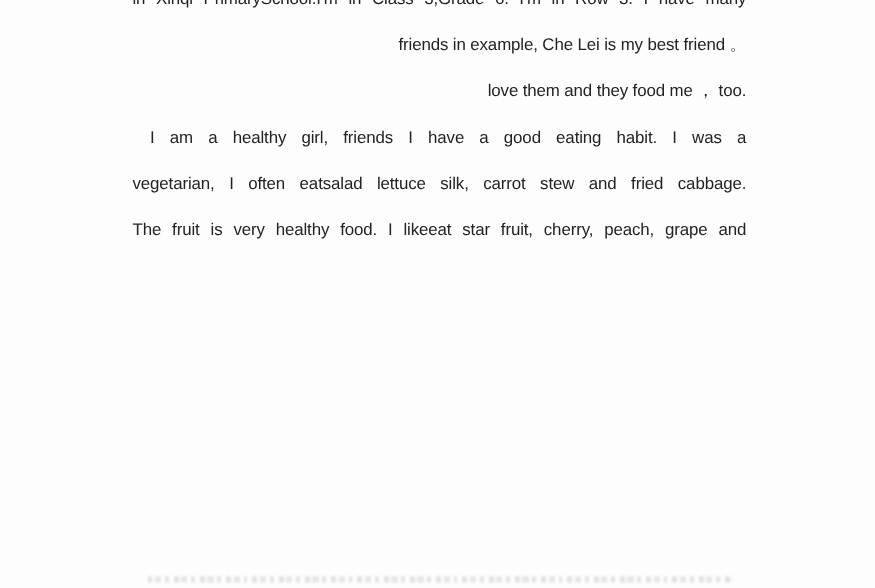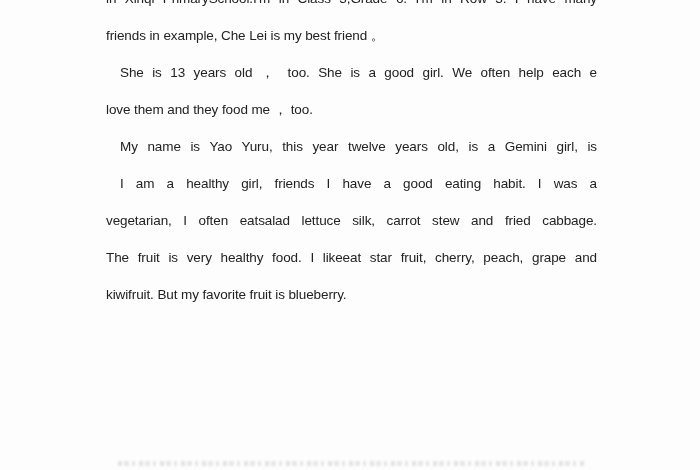--- a/index.html
+++ b/index.html
@@ -27,20 +27,21 @@
     color: #222222;
     font-size: 13.5px;
     letter-spacing: -0.1px;
     filter: blur(0.25px);
   }
   .line {
     height: 37px;
     line-height: 37px;
     white-space: nowrap;
     overflow: visible;
+    text-align: right;
   }
   
   .line.j {
     white-space: normal;
     text-align: justify;
     text-align-last: justify;
   }
   
   .line.indent {
     text-indent: 14px;
@@ -66,22 +67,19 @@
     filter: blur(0.8px);
   }
 </style>
 </head>
 <body>
 
 <div class="page">
   <div class="textblock">
     <div class="line j">in Xinqi PrimarySchool.I'm in Class 3,Grade 6. I'm in Row 3. I have many</div>
     <div class="line">friends in example, Che Lei is my best friend 。</div>
-    <div class="line j indent">She is 13 years old ， too. She is a good girl. We often help each e</div>
     <div class="line">love them and they food me ， too.</div>
-    <div class="line j indent">My name is Yao Yuru, this year twelve years old, is a Gemini girl, is</div>
     <div class="line j indent">I am a healthy girl, friends I have a good eating habit. I was a</div>
     <div class="line j">vegetarian, I often eatsalad lettuce silk, carrot stew and fried cabbage.</div>
     <div class="line j">The fruit is very healthy food. I likeeat star fruit, cherry, peach, grape and</div>
-    <div class="line">kiwifruit. But my favorite fruit is blueberry.</div>
   </div>
   <div class="faint-line"></div>
 </div>
 
 </body></html>

